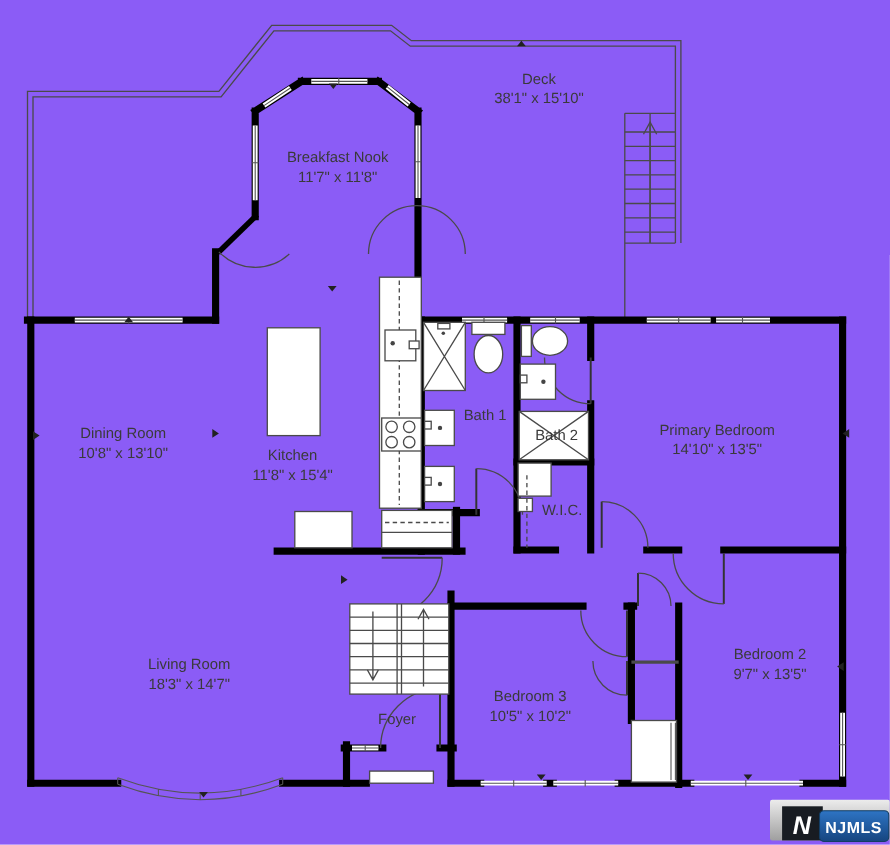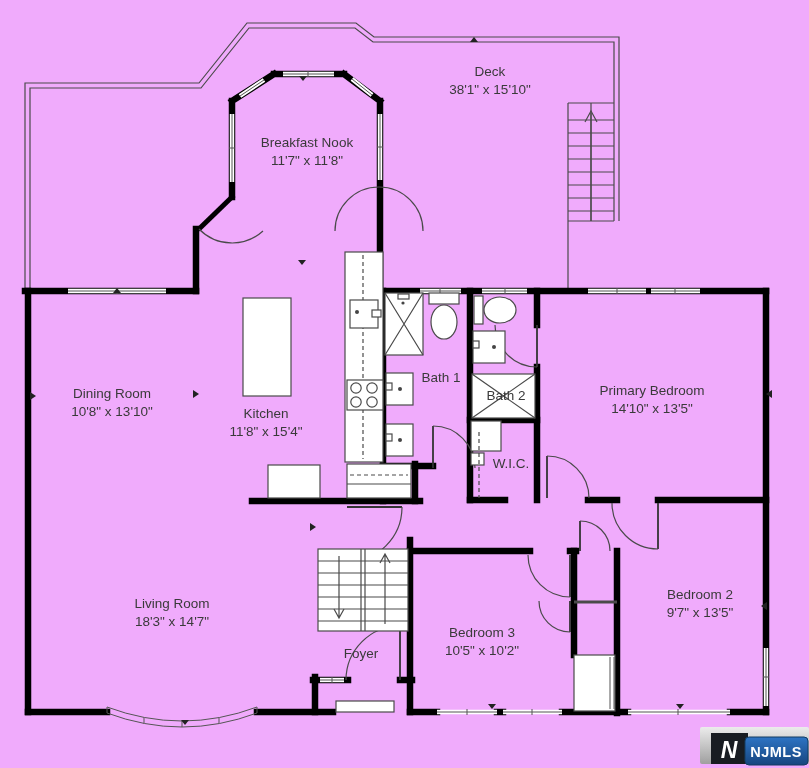--- a/index.html
+++ b/index.html
@@ -1,16 +1,16 @@
 <!DOCTYPE html>
 <html><head>
 <meta charset="utf-8">
 <style>
   html,body{margin:0;padding:0;background:#fff;}
-  .stage{position:relative;width:809px;height:768px;background:#f0abfc;overflow:hidden;
+  .stage{position:relative;width:809px;height:768px;background:#8b5cf6;overflow:hidden;
          font-family:"Liberation Sans",sans-serif;}
   svg{display:block}
   .wall{stroke:#000;stroke-width:6.5;fill:none;stroke-linecap:square}
   .leaf5{stroke:#000;stroke-width:5;fill:none;stroke-linecap:square}
   .thin{stroke:#4a4a4a;stroke-width:1.2;fill:none}
   .thin2{stroke:#4a4a4a;stroke-width:3;fill:none}
   .fix{fill:#fff;stroke:#4a4a4a;stroke-width:1.2}
   .winw{stroke:#fff;stroke-width:4.4;fill:none}
   .winl{stroke:#555;stroke-width:1;fill:none}
   .dash{stroke-dasharray:4 3}

